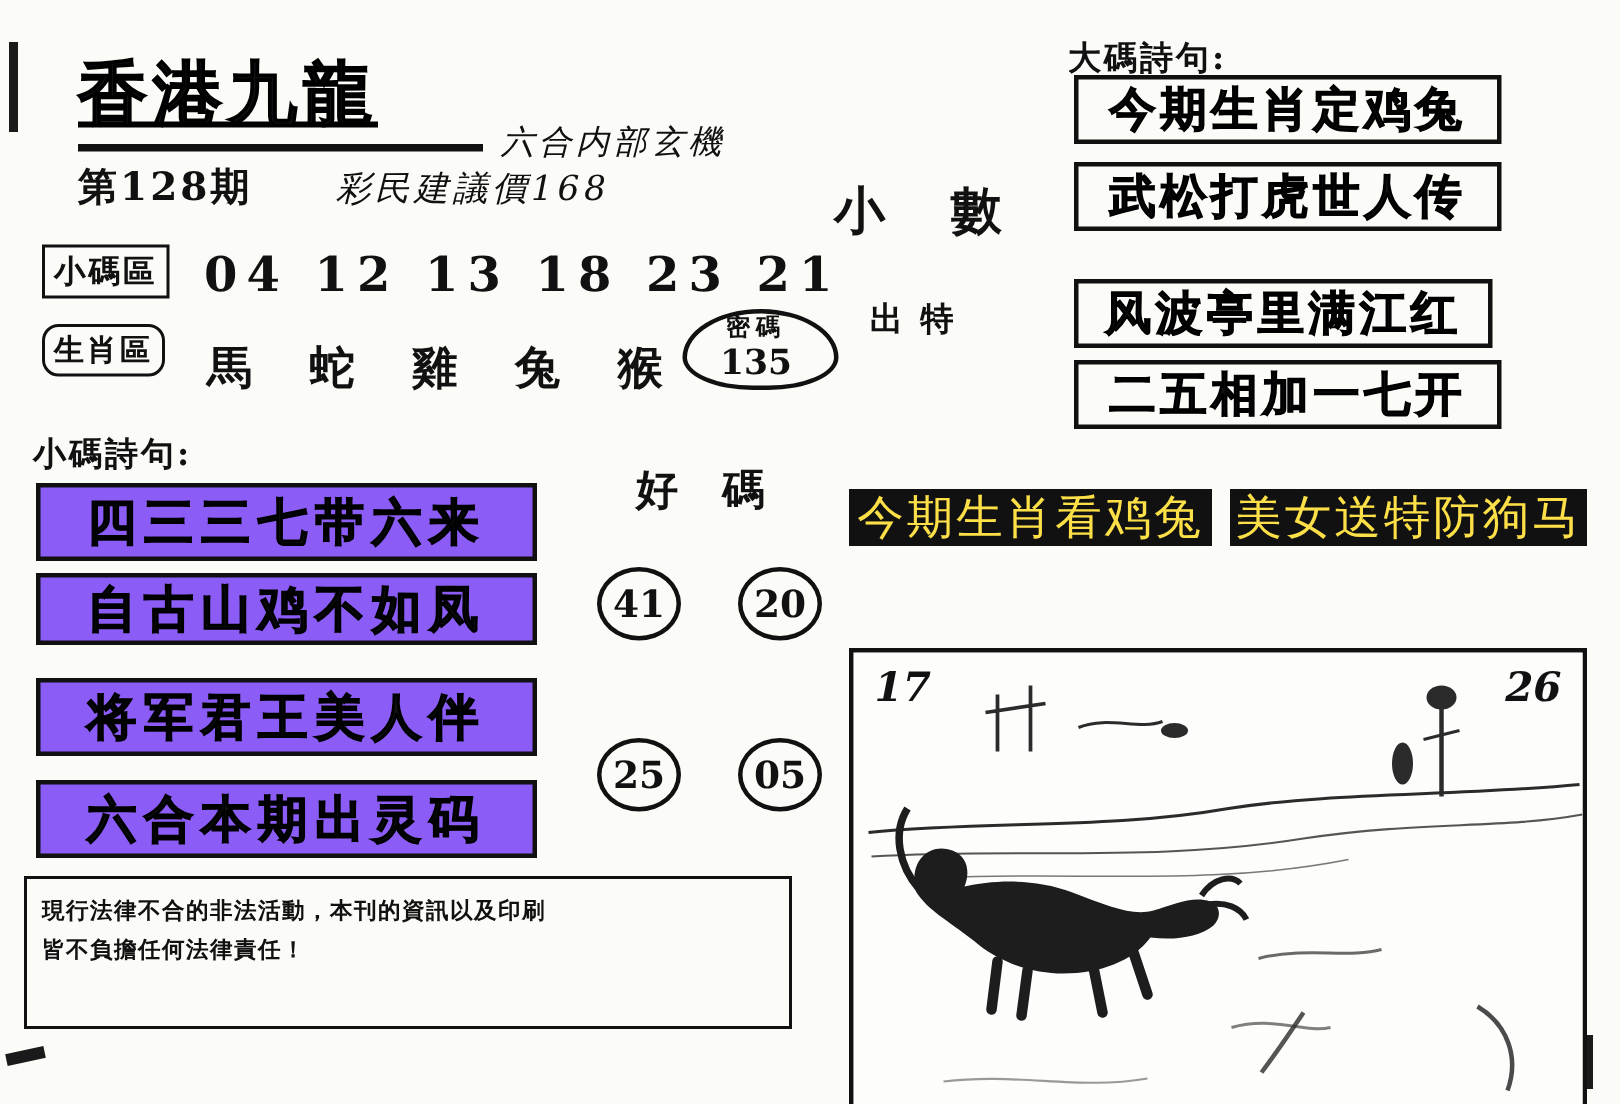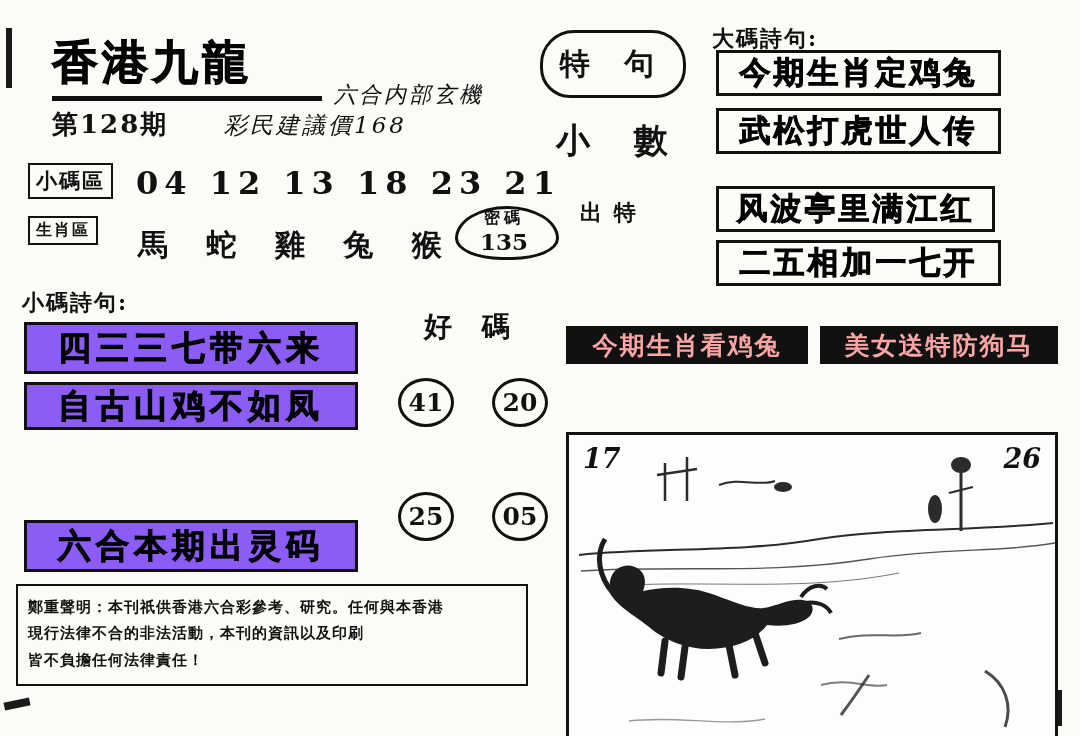--- a/index.html
+++ b/index.html
@@ -15,20 +15,21 @@
     position:absolute;left:0;top:0;width:1080px;height:736px;
   }
   .abs{position:absolute;}
   .title{
     font-family:"DejaVu Serif", serif;
     font-weight:bold;
     font-size:46px;
     letter-spacing:4px;
     -webkit-text-stroke:1px #000;
     color:#111;
+    text-decoration:underline;
   }
   .title-underline{
     border-bottom:5px solid #111;
     padding-bottom:2px;
   }
   .sub{
     font-family:"DejaVu Serif", serif;
     font-style:italic;
     font-size:22px;
     letter-spacing:3px;
@@ -102,24 +103,24 @@
     border-radius:50%;
     display:flex;align-items:center;justify-content:center;
     font-family:"DejaVu Serif", serif;
     font-weight:bold;
     font-size:25px;
     background:#fbfbf7;
   }
   .banner{
     border:3px solid #111;
     background:#111;
-    color:#fca5a5;
-    font-family:"DejaVu Serif", serif;
-    font-weight:bold;
-    font-size:25px;
+    color:#fde047;
+    font-family:"DejaVu Serif", serif;
+    font-weight:normal;
+    font-size:31px;
     letter-spacing:2px;
     display:flex;align-items:center;justify-content:center;
     box-sizing:border-box;
   }
   .photo{
     border:3px solid #111;
     box-sizing:border-box;
     background:#fdfdfb;
     position:relative;
     overflow:hidden;
@@ -195,44 +196,44 @@
 
   <div class="abs sub" style="left:334px;top:80px;">六合内部玄機</div>
 
   <div class="abs issue" style="left:52px;top:107px;">第128期</div>
 
   <div class="abs price" style="left:224px;top:110px;">彩民建議價168</div>
 
   <div class="abs tag" style="left:28px;top:163px;">小碼區</div>
   <div class="abs nums" style="left:136px;top:164px;">04 12 13 18 23 21</div>
 
-  <div class="abs tag" style="left:28px;top:216px;font-size:16px;">生肖區</div>
+  <div class="abs tag" style="left:28px;top:216px;font-size:20px;border-radius:11px;">生肖區</div>
   <div class="abs zodiac" style="left:138px;top:225px;">馬 蛇 雞 兔 猴</div>
 
   <div class="abs cloud" style="left:455px;top:200px;">
     <div class="c-body"></div>
     <div class="c-txt">密碼</div>
     <div class="c-num">135</div>
   </div>
 
-  <div class="abs te-ju" style="left:540px;top:30px;">特 句</div>
   <div class="abs xiaoshu" style="left:556px;top:118px;">小 數</div>
   <div class="abs label" style="left:580px;top:198px;">出 特</div>
 
   <div class="abs label" style="left:712px;top:24px;">大碼詩句:</div>
 
   <div class="abs big-poem" style="left:716px;top:50px;width:285px;height:46px;">今期生肖定鸡兔</div>
   <div class="abs big-poem" style="left:716px;top:108px;width:285px;height:46px;">武松打虎世人传</div>
   <div class="abs big-poem" style="left:716px;top:186px;width:279px;height:46px;">风波亭里满江红</div>
   <div class="abs big-poem" style="left:716px;top:240px;width:285px;height:46px;">二五相加一七开</div>
 
   <div class="abs label" style="left:22px;top:288px;">小碼詩句:</div>
 
   <div class="abs poem-line" style="left:24px;top:322px;width:334px;height:52px;">四三三七带六来</div>
   <div class="abs poem-line" style="left:24px;top:382px;width:334px;height:48px;">自古山鸡不如凤</div>
+  <div class="abs poem-line" style="left:24px;top:452px;width:334px;height:52px;">将军君王美人伴</div>
   <div class="abs poem-line" style="left:24px;top:520px;width:334px;height:52px;">六合本期出灵码</div>
 
   <div class="abs haoma" style="left:414px;top:308px;">好 碼</div>
 
   <div class="abs circle" style="left:398px;top:378px;">41</div>
   <div class="abs circle" style="left:492px;top:378px;">20</div>
   <div class="abs circle" style="left:398px;top:492px;">25</div>
   <div class="abs circle" style="left:492px;top:492px;">05</div>
 
   <div class="abs banner" style="left:566px;top:326px;width:242px;height:38px;">今期生肖看鸡兔</div>
@@ -290,18 +291,17 @@
       <path d="M60 286 C 110 280, 150 292, 196 284" stroke="#999" stroke-width="1.4" fill="none"></path>
     </svg>
 
     <div class="corner-num" style="left:14px;top:8px;">17</div>
     <div class="corner-num" style="right:14px;top:8px;">26</div>
     <div class="corner-num" style="left:14px;bottom:6px;">19</div>
     <div class="corner-num" style="right:14px;bottom:4px;">15</div>
   </div>
 
   <div class="abs disclaimer" style="left:16px;top:584px;width:512px;height:102px;">
-    <div>鄭重聲明：本刊祇供香港六合彩參考、研究。任何與本香港</div>
     <div>現行法律不合的非法活動，本刊的資訊以及印刷</div>
     <div>皆不負擔任何法律責任！</div>
   </div>
 
 </div>
 
 </body></html>

